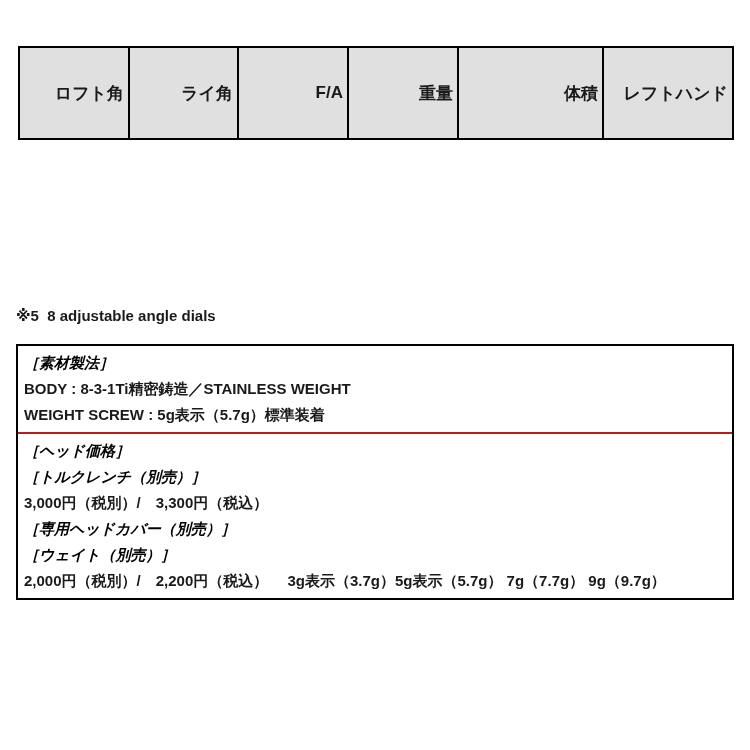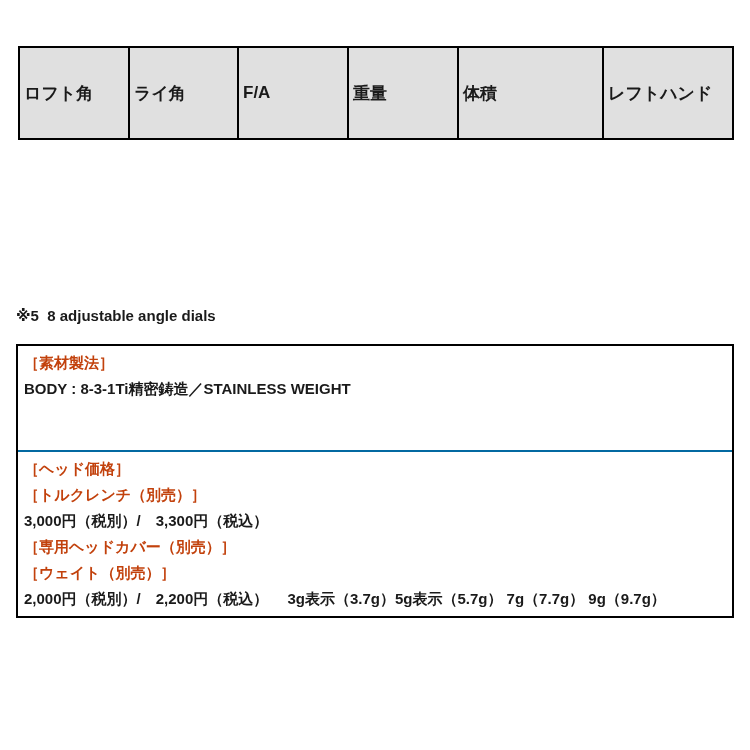--- a/index.html
+++ b/index.html
@@ -12,21 +12,21 @@
   }
   .page { position: relative; width: 750px; height: 750px; overflow: hidden; }
 
   
   .spec-table {
     position: absolute; left: 18px; top: 46px;
     border-collapse: collapse; table-layout: fixed;
   }
   .spec-table th, .spec-table td {
     border: 2px solid #000000;
-    text-align: left; vertical-align: middle;
+    text-align: right; vertical-align: middle;
     padding: 0 4px;
   }
   .spec-table th {
     background: #e0e0e0;
     font-size: 17px; font-weight: bold;
     height: 92px;
   }
   .spec-table td {
     font-size: 18px; font-weight: normal;
     height: 86px; line-height: 30px;
@@ -45,26 +45,26 @@
   
   .details-box {
     position: absolute; left: 16px; top: 344px;
     width: 718px;
     border: 2px solid #000000;
     font-size: 15px; font-weight: bold;
     color: #1a1a1a;
     background: #ffffff;
   }
   .details-section { padding: 4px 6px; }
-  .details-section.pricing { border-top: 2px solid #0369a1; margin-top: 44px; }
+  .details-section.pricing { border-top: 2px solid #b91c1c; }
   .detail-line {
     line-height: 26px;
     white-space: pre-wrap;
   }
-  .green-heading { color: #c2410c; }
+  .green-heading { color: #000000; font-style: italic; }
 </style>
 </head>
 <body>
 
 <div class="page">
 
   <table class="spec-table">
     <colgroup>
       <col style="width:110px">
         <col style="width:109px">
@@ -89,20 +89,21 @@
     <div class="note-line">※5  8 adjustable angle dials</div>
     <div class="note-line">※2 Variable weight screw produces different head weights</div>
     <div class="note-line">3g表示（3.7g）5g表示（5.7g） 7g（7.7g） 9g（9.7g）</div>
   </div>
 
   <div class="details-box">
 
     <div class="details-section materials">
       <div class="detail-line green-heading">［素材製法］</div>
       <div class="detail-line">BODY : 8-3-1Ti精密鋳造／STAINLESS WEIGHT</div>
+      <div class="detail-line">WEIGHT SCREW : 5g表示（5.7g）標準装着</div>
     </div>
 
     <div class="details-section pricing">
       <div class="detail-line green-heading">［ヘッド価格］</div>
       <div class="detail-line green-heading">［トルクレンチ（別売）］</div>
       <div class="detail-line">3,000円（税別）/　3,300円（税込）</div>
       <div class="detail-line green-heading">［専用ヘッドカバー（別売）］</div>
       <div class="detail-line green-heading">［ウェイト（別売）］</div>
       <div class="detail-line">2,000円（税別）/　2,200円（税込）　 3g表示（3.7g）5g表示（5.7g） 7g（7.7g） 9g（9.7g）</div>
     </div>

